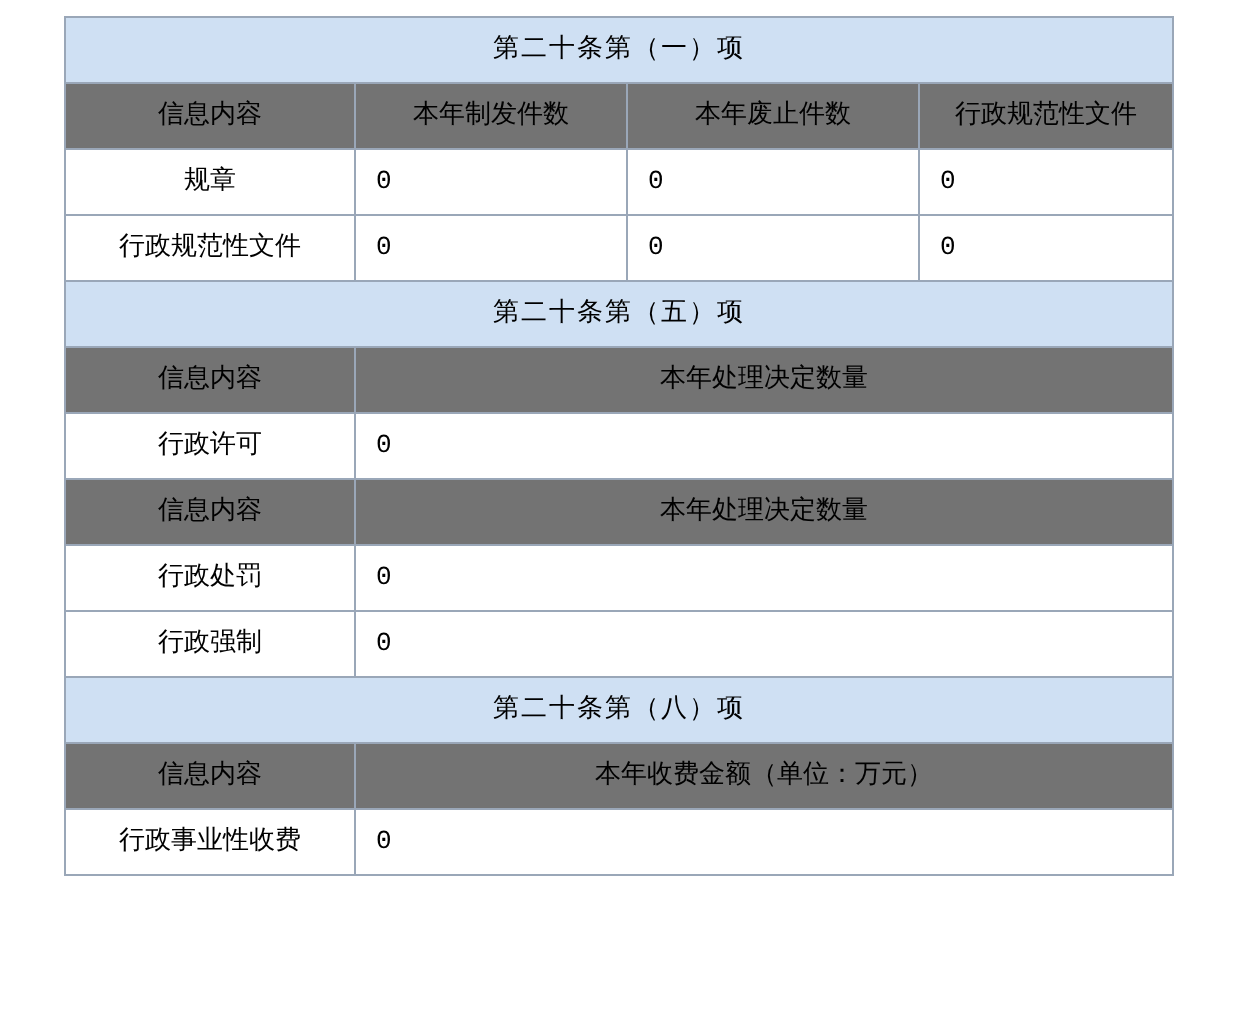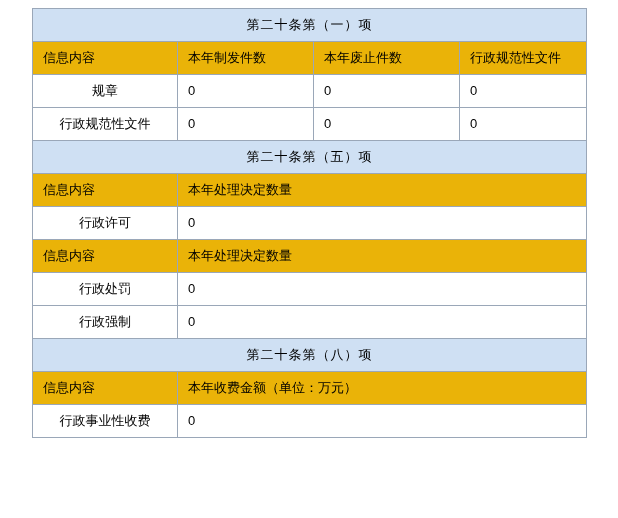--- a/index.html
+++ b/index.html
@@ -18,39 +18,40 @@
     position: relative;
     width: 618px;
     height: 518px;
     box-sizing: border-box;
   }
   table.report {
     border-collapse: collapse;
     table-layout: fixed;
     width: 554px;
     margin: 8px 0 0 32px;
+    font-family: Liberation Mono, monospace;
   }
   table.report td {
     border: 1px solid #9aa7b8;
     height: 32px;
     padding: 0 10px;
     vertical-align: middle;
     font-size: 13px;
     line-height: 1.2;
     white-space: nowrap;
     overflow: hidden;
   }
   td.section {
     background: #cfe0f3;
     text-align: center;
     letter-spacing: 1px;
   }
   td.header {
-    text-align: left;
-    background: #eab308;
+    text-align: center;
+    background: #737373;
   }
   td.label {
     text-align: center;
     background: #ffffff;
   }
   td.value {
     text-align: left;
     background: #ffffff;
   }
   td.center {

